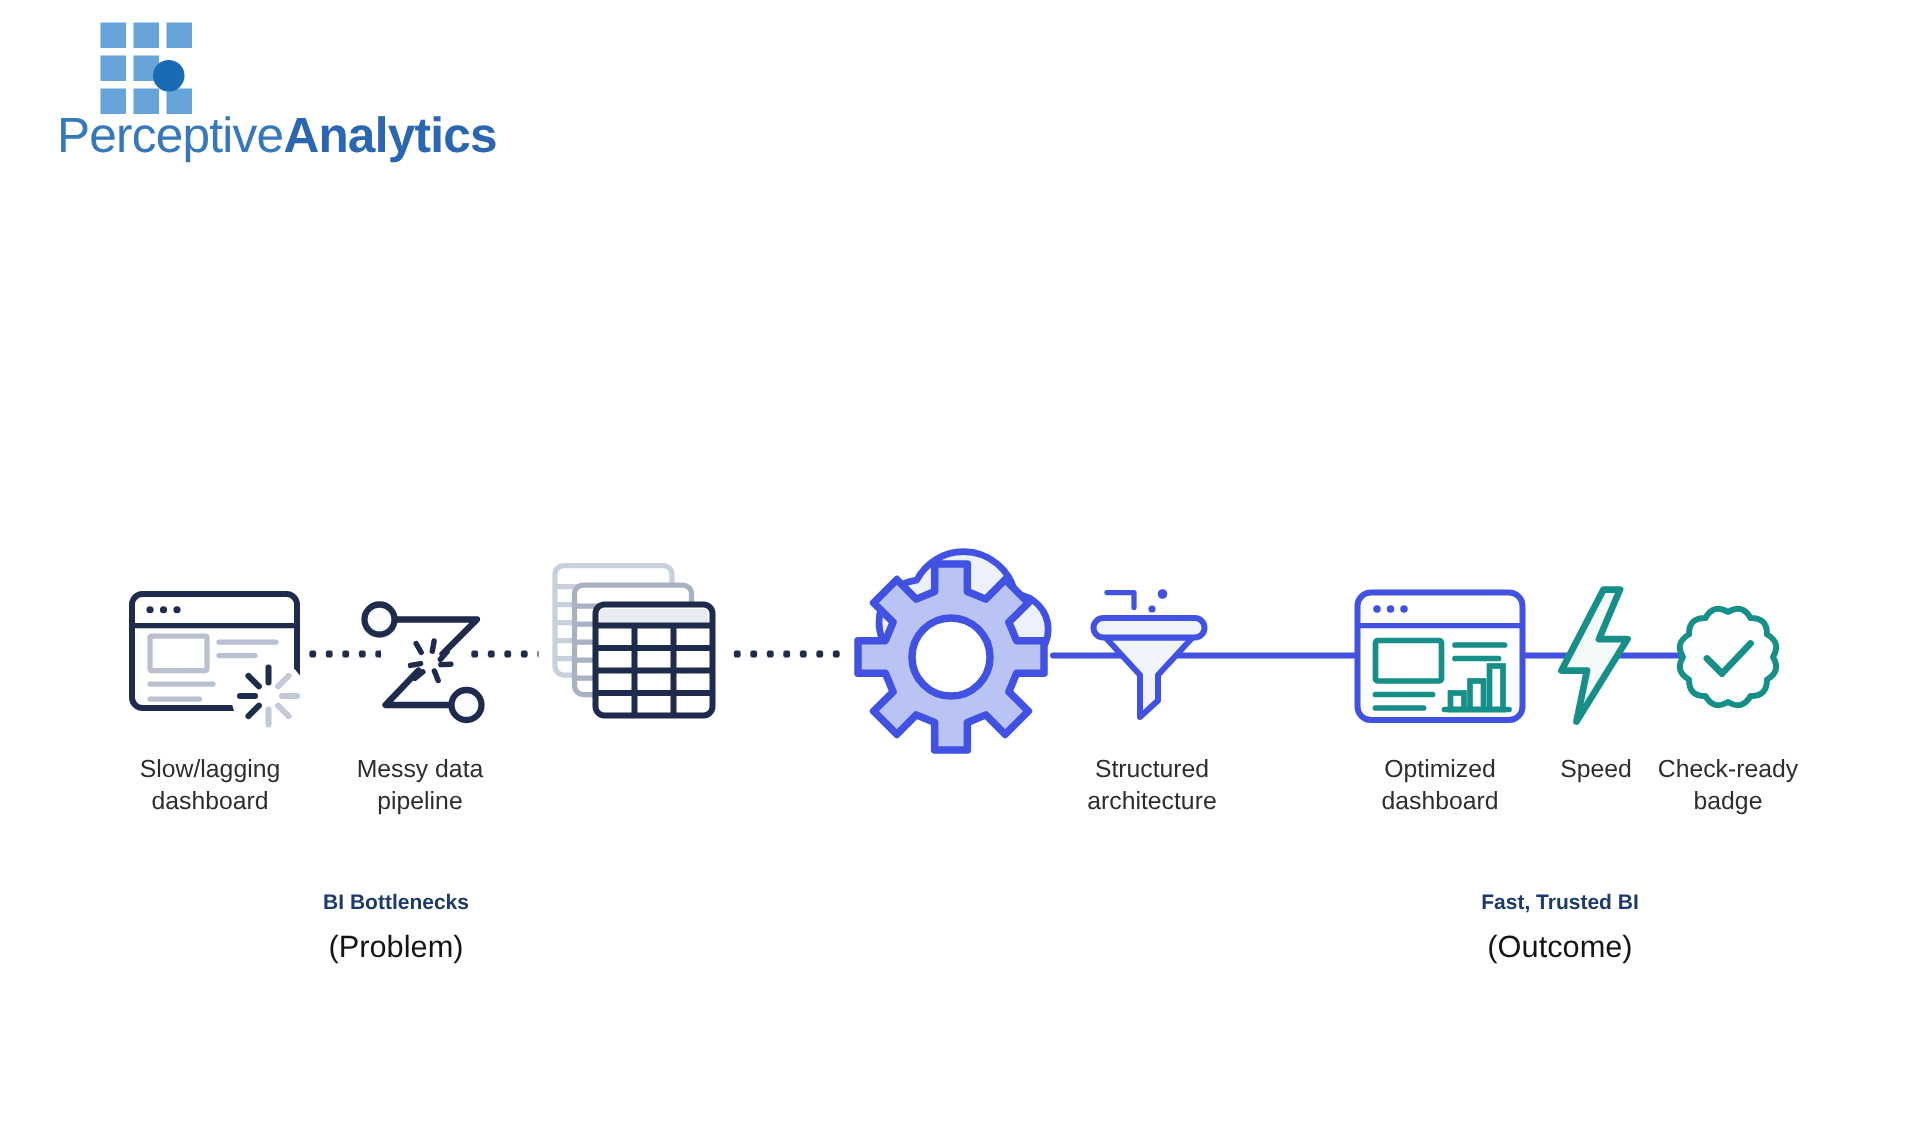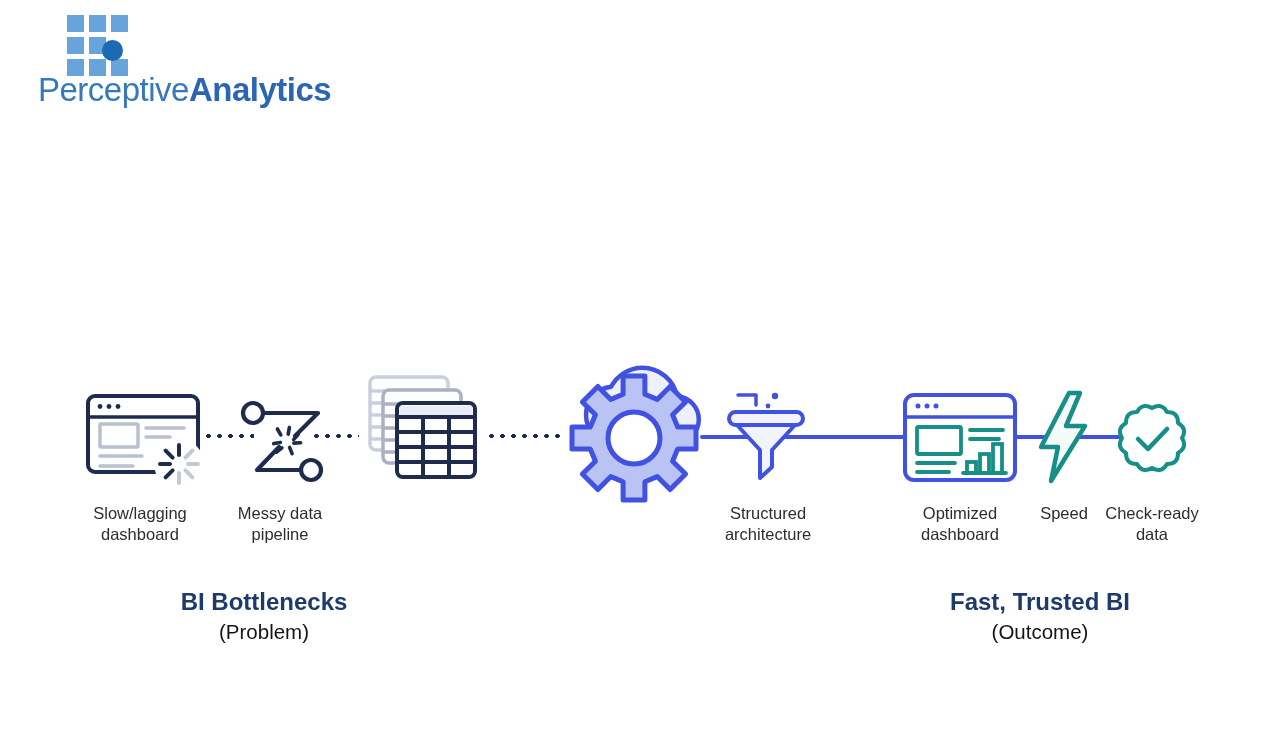--- a/index.html
+++ b/index.html
@@ -21,21 +21,21 @@
   .solid{position:absolute;top:435px;height:4px;background:#4152e2;z-index:1;border-radius:2px;}
 
   .icon{position:absolute;z-index:2;}
 
   
   .cap{position:absolute;top:503px;width:180px;text-align:center;color:#2d2d2d;
        font-size:16.5px;line-height:21px;z-index:3;}
 
   
   .section{position:absolute;top:586px;width:380px;text-align:center;z-index:3;}
-  .section .title{font-size:24px;font-weight:700;color:#1d3a6d;line-height:31px;}
+  .section .title{font-size:14px;font-weight:700;color:#1d3a6d;line-height:31px;}
   .section .sub{font-size:20.5px;font-weight:400;color:#141414;line-height:30px;}
 </style>
 </head>
 <body>
 
 <div class="canvas">
 
   <div>
     <div class="logo-grid">
       <div class="sq" style="left:0;top:0"></div>
@@ -187,21 +187,21 @@
   </div>
   <div class="cap" style="left:870px">
     <div>Optimized</div>
     <div>dashboard</div>
   </div>
   <div class="cap" style="left:974px">
     <div>Speed</div>
   </div>
   <div class="cap" style="left:1062px">
     <div>Check-ready</div>
-    <div>data</div>
+    <div>badge</div>
   </div>
 
   <div class="section" style="left:74px">
     <div class="title">BI Bottlenecks</div>
     <div class="sub">(Problem)</div>
   </div>
   <div class="section" style="left:850px">
     <div class="title">Fast, Trusted BI</div>
     <div class="sub">(Outcome)</div>
   </div>

